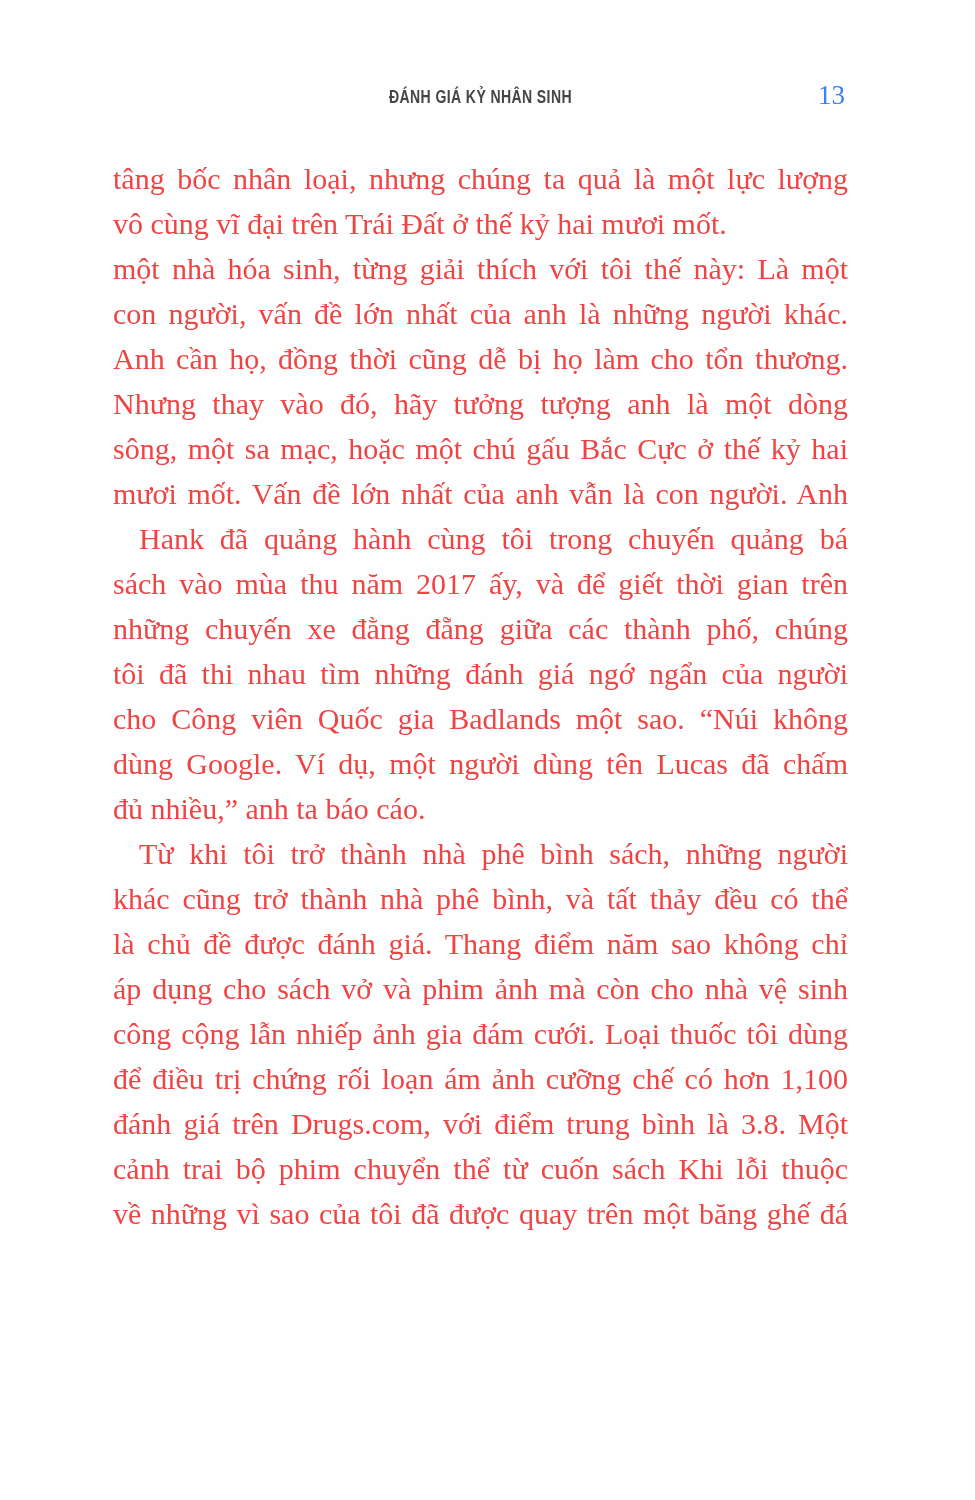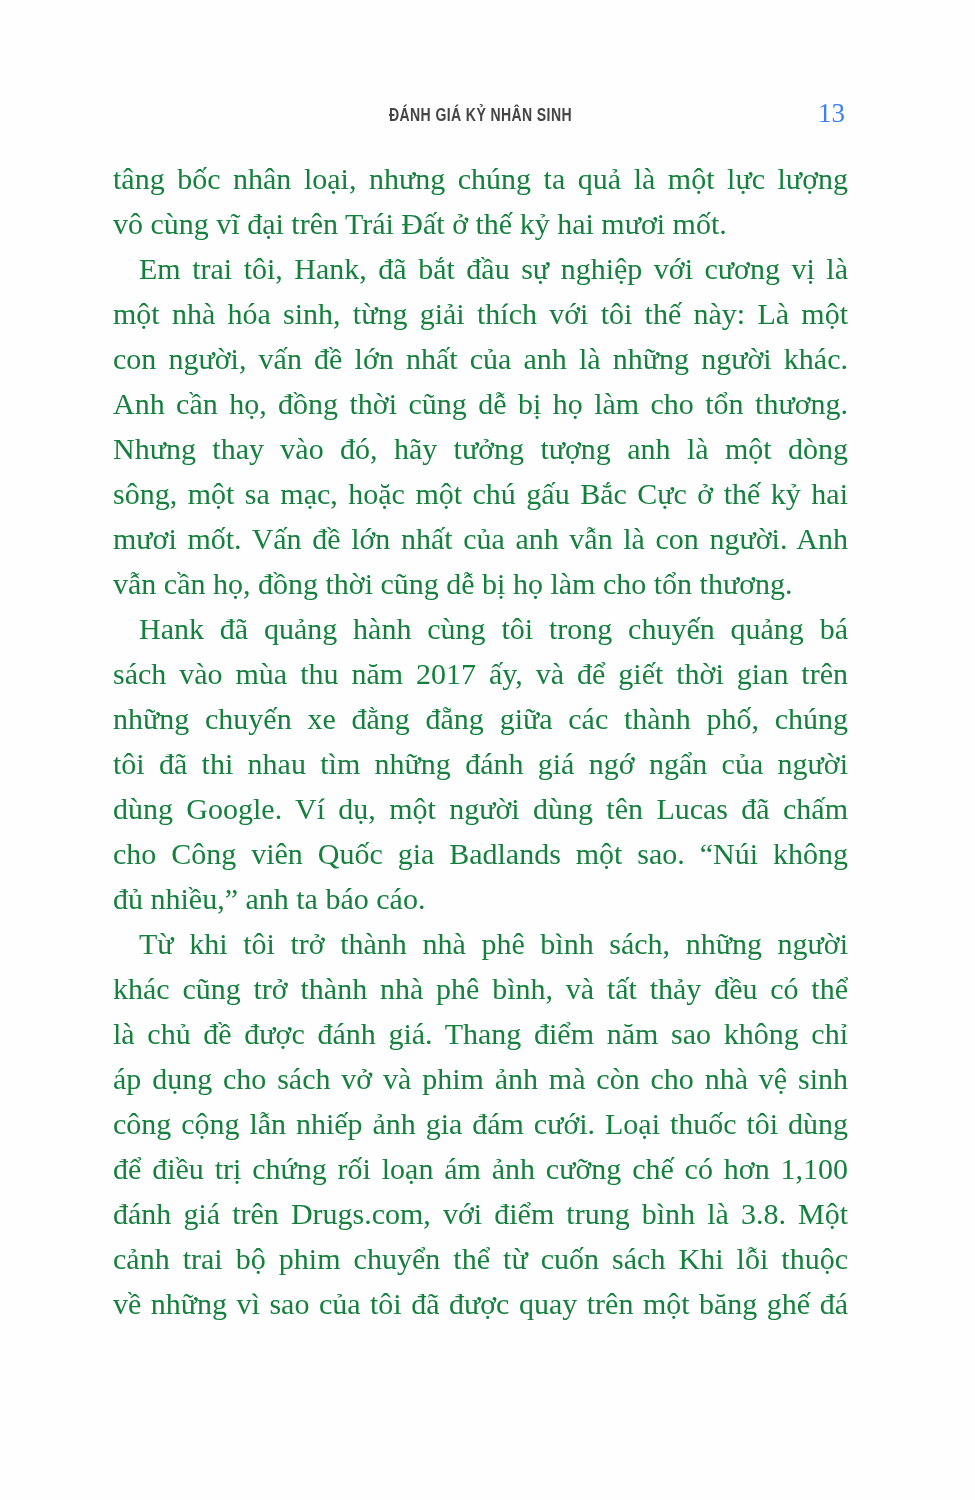--- a/index.html
+++ b/index.html
@@ -12,21 +12,21 @@
   .page {
     position: relative;
     width: 975px; height: 1500px;
     background: #fefefe;
     color: #1e1e1e;
     overflow: hidden;
   }
   .running-header {
     position: absolute;
     left: 113px; top: 0;
-    width: 735px; height: 130px; margin-top: 18px;
+    width: 735px; height: 130px;
   }
   .header-title {
     position: absolute;
     left: 0; top: 88px; width: 100%;
     text-align: center;
     font-family: "Liberation Sans", "DejaVu Sans", sans-serif;
     font-size: 18px; line-height: 18px;
     font-weight: 700;
     letter-spacing: 0.5px;
     color: #454545;
@@ -39,21 +39,21 @@
     right: 3px; top: 84px;
     font-size: 27px; line-height: 22px;
     color: #3b82f6;
   }
   .text-body {
     position: absolute;
     left: 113px; top: 156px;
     width: 735px;
     font-size: 30px;
     line-height: 45px;
-    color: #15803d;
+    color: #ef4444;
   }
   .line {
     text-align: justify;
     text-align-last: justify;
   }
   .line.para-end {
     text-align: center;
     text-align-last: left;
   }
   .line.indent { text-indent: 26px; }
@@ -64,34 +64,32 @@
 
 <div class="page">
   <div class="running-header">
     <div class="header-title">ĐÁNH GIÁ KỶ NHÂN SINH</div>
     <div class="page-number">13</div>
   </div>
   <div class="text-body">
 
   <div class="line"><span class="seg">tâng bốc nhân loại, nhưng chúng ta quả là một lực lượng</span></div>
       <div class="line para-end"><span class="seg">vô cùng vĩ đại trên Trái Đất ở thế kỷ hai mươi mốt.</span></div>
-      <div class="line indent"><span class="seg">Em trai tôi, Hank, đã bắt đầu sự nghiệp với cương vị là</span></div>
       <div class="line"><span class="seg">một nhà hóa sinh, từng giải thích với tôi thế này: Là một</span></div>
       <div class="line"><span class="seg">con người, vấn đề lớn nhất của anh là những người khác.</span></div>
       <div class="line"><span class="seg">Anh cần họ, đồng thời cũng dễ bị họ làm cho tổn thương.</span></div>
       <div class="line"><span class="seg">Nhưng thay vào đó, hãy tưởng tượng anh là một dòng</span></div>
       <div class="line"><span class="seg">sông, một sa mạc, hoặc một chú gấu Bắc Cực ở thế kỷ hai</span></div>
       <div class="line"><span class="seg">mươi mốt. Vấn đề lớn nhất của anh vẫn là con người. Anh</span></div>
-      <div class="line para-end"><span class="seg">vẫn cần họ, đồng thời cũng dễ bị họ làm cho tổn thương.</span></div>
       <div class="line indent"><span class="seg">Hank đã quảng hành cùng tôi trong chuyến quảng bá</span></div>
       <div class="line"><span class="seg">sách vào mùa thu năm 2017 ấy, và để giết thời gian trên</span></div>
       <div class="line"><span class="seg">những chuyến xe đằng đẵng giữa các thành phố, chúng</span></div>
       <div class="line"><span class="seg">tôi đã thi nhau tìm những đánh giá ngớ ngẩn của người</span></div>
+      <div class="line"><span class="seg">cho Công viên Quốc gia Badlands một sao. “Núi không</span></div>
       <div class="line"><span class="seg">dùng Google. Ví dụ, một người dùng tên Lucas đã chấm</span></div>
-      <div class="line"><span class="seg">cho Công viên Quốc gia Badlands một sao. “Núi không</span></div>
       <div class="line para-end"><span class="seg">đủ nhiều,” anh ta báo cáo.</span></div>
       <div class="line indent"><span class="seg">Từ khi tôi trở thành nhà phê bình sách, những người</span></div>
       <div class="line"><span class="seg">khác cũng trở thành nhà phê bình, và tất thảy đều có thể</span></div>
       <div class="line"><span class="seg">là chủ đề được đánh giá. Thang điểm năm sao không chỉ</span></div>
       <div class="line"><span class="seg">áp dụng cho sách vở và phim ảnh mà còn cho nhà vệ sinh</span></div>
       <div class="line"><span class="seg">công cộng lẫn nhiếp ảnh gia đám cưới. Loại thuốc tôi dùng</span></div>
       <div class="line"><span class="seg">để điều trị chứng rối loạn ám ảnh cưỡng chế có hơn 1,100</span></div>
       <div class="line"><span class="seg">đánh giá trên Drugs.com, với điểm trung bình là 3.8. Một</span></div>
       <div class="line"><span class="seg">cảnh trai bộ phim chuyển thể từ cuốn sách </span><span class="seg italic">Khi lỗi thuộc</span></div>
       <div class="line"><span class="seg italic">về những vì sao</span><span class="seg"> của tôi đã được quay trên một băng ghế đá</span></div>

